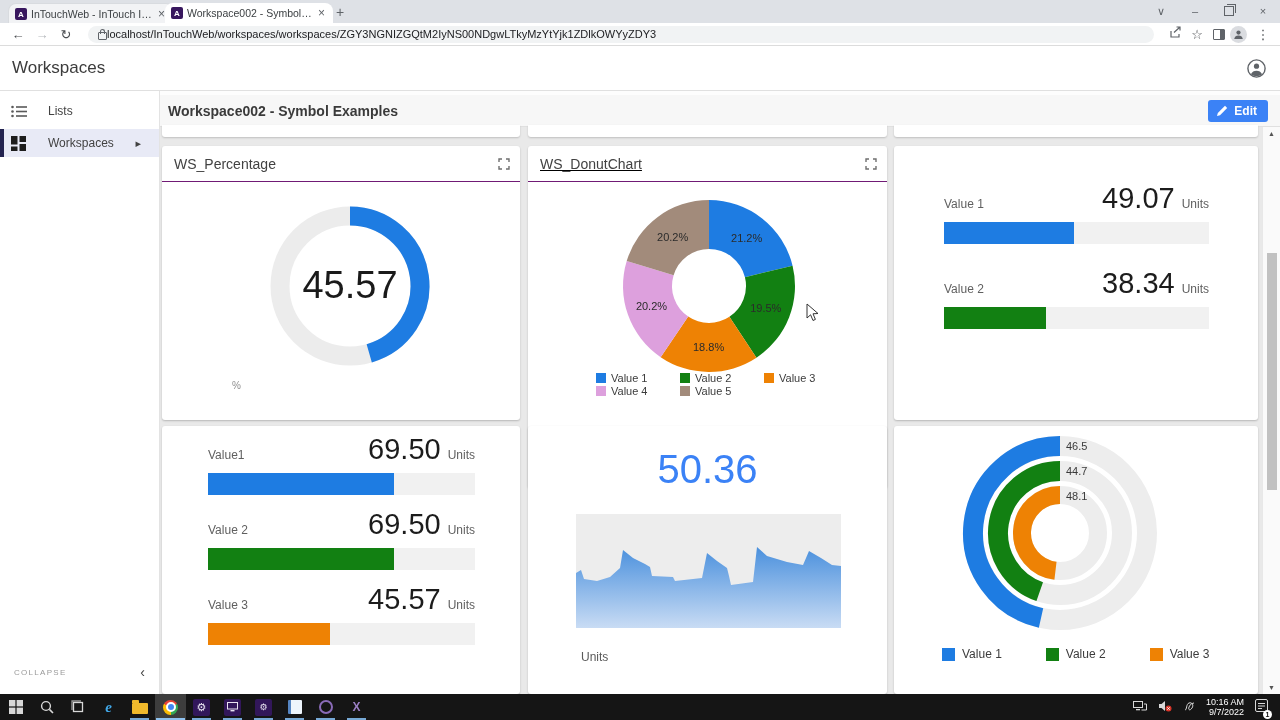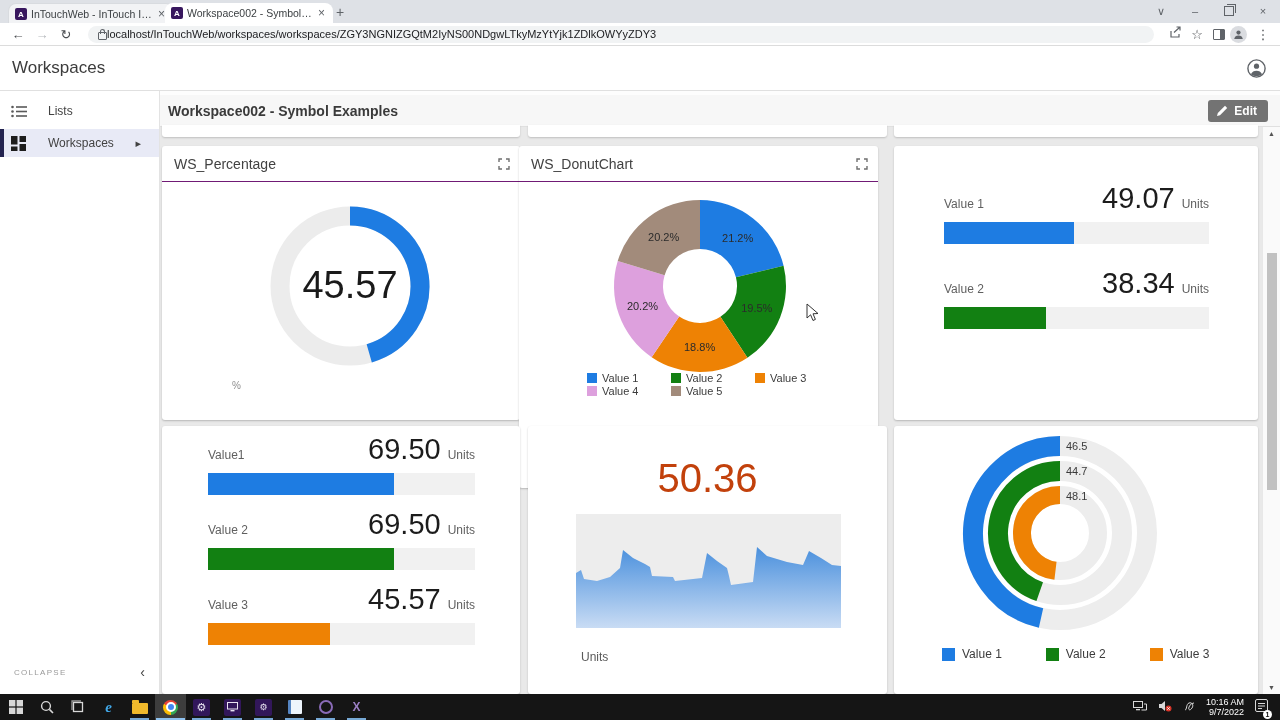--- a/index.html
+++ b/index.html
@@ -55,21 +55,21 @@
   .collapse-row{position:absolute;left:0;right:0;bottom:14px;display:flex;align-items:center;padding:0 14px;}
   .collapse-label{font-size:8px;letter-spacing:1.3px;color:#9a9a9a;}
   .collapse-chevron{margin-left:auto;font-size:14px;color:#424242;}
   
   .content{position:absolute;left:160px;top:91px;width:1120px;height:603px;background:#e9e9e9;}
   .content-topstrip{position:absolute;left:0;top:0;right:0;height:4px;background:#fdfdfd;}
   .content-toolbar{position:absolute;left:0;top:4px;right:0;height:32px;background:#f7f7f7;
     border-bottom:1px solid #e0e0e0;box-sizing:border-box;display:flex;align-items:center;
     padding:0 12px 0 8px;}
   .ws-title{font-size:14px;font-weight:700;color:#3a3a3a;}
-  .edit-btn{margin-left:auto;display:flex;align-items:center;gap:6px;background:#737373;color:#fff;
+  .edit-btn{margin-left:auto;display:flex;align-items:center;gap:6px;background:#3b82f6;color:#fff;
     font-size:12px;font-weight:700;padding:4px 11px 4px 9px;border-radius:3px;}
   .sliver{position:absolute;top:34px;height:12px;background:#fff;border-radius:0 0 3px 3px;
     box-shadow:0 1px 2px rgba(0,0,0,.18);}
   .card{position:absolute;background:#fff;border-radius:3px;box-shadow:0 1px 2px rgba(0,0,0,.22);}
   .card-header{height:36px;border-bottom:1px solid #701a75;display:flex;align-items:center;
     padding:0 10px 0 12px;box-sizing:border-box;}
   .card-title{font-size:14px;color:#424242;flex:1;}
   .card-body{position:absolute;top:37px;left:0;right:0;bottom:0;}
   .card-body.full{top:0;}
   .chartbox{position:absolute;left:0;top:0;right:0;bottom:0;}
@@ -87,21 +87,21 @@
   .bhead{display:flex;align-items:baseline;}
   .blabel{font-size:12px;color:#5f5f5f;flex:1;}
   .bnum{font-size:29px;color:#1c1c1c;}
   .bars-bottom .bnum{font-size:29px;}
   .bunits{font-size:12px;color:#5f5f5f;margin-left:7px;}
   .btrack{height:22px;background:#f1f1f1;margin-top:7px;}
   .bfill{height:100%;}
   .bars-top .brow + .brow{margin-top:23px;}
   .bars-bottom .brow + .brow{margin-top:13px;}
   
-  .trend-value{text-align:center;font-size:40px;color:#c2410c;margin-top:30px;}
+  .trend-value{text-align:center;font-size:40px;color:#3b82f6;margin-top:21px;}
   .trend-plot{position:absolute;left:48px;top:88px;width:265px;height:114px;}
   .trend-units{position:absolute;left:53px;top:224px;font-size:12px;color:#5a5a5a;}
   
   .radial-legend{position:absolute;left:48px;top:221px;display:flex;gap:44px;}
   .radial-legend .lgi{font-size:12px;color:#3c3c3c;display:flex;align-items:center;gap:7px;}
   .radial-legend .lgsw{width:13px;height:13px;flex:0 0 13px;}
   
   .scrollbar{position:absolute;left:1262px;top:127px;width:18px;height:567px;background:#fafafa;
     border-left:1px solid #e8e8e8;box-sizing:border-box;}
   .sb-up,.sb-down{position:absolute;left:0;right:0;text-align:center;font-size:7px;color:#555;}
@@ -257,21 +257,21 @@
       <div class="card-body">
         <div class="chartbox"><svg width="358" height="238" viewBox="0 0 358 238">
               <circle cx="188" cy="103" r="70" fill="none" stroke="#ececec" stroke-width="19"></circle>
               <path d="M188 33A70 70 0 0 1 207.23353802832133 170.30580223809176" fill="none" stroke="#1e7ce2" stroke-width="19"></path>
             </svg></div>
         <div class="gauge-value">45.57</div>
         <div class="gauge-unit">%</div>
       </div>
     </div>
 
-    <div class="card" style="left:359px;top:55px;width:359px;height:342px;">
+    <div class="card" style="left:368px;top:55px;width:359px;height:342px;text-decoration:underline;">
       <div class="card-header">
         <span class="card-title">WS_DonutChart</span>
         <svg width="12" height="12" viewBox="0 0 12 12">
             <path d="M1 4V1h3M8 1h3v3M11 8v3H8M4 11H1V8" fill="none" stroke="#6f6f6f" stroke-width="1.4"></path>
           </svg>
       </div>
       <div class="card-body">
         <div class="chartbox"><svg width="358" height="238" viewBox="0 0 358 238">
               <path d="M181 17A86 86 0 0 1 264.56032903066193 82.66108625595967L216.95037411784293 94.24953711012219A37 37 0 0 0 181 66Z" fill="#1e7ce2"></path>
               <text x="218.6894363985104" y="59.03640563966625" text-anchor="middle" font-size="11" fill="#2b2b2b">21.2%</text>

